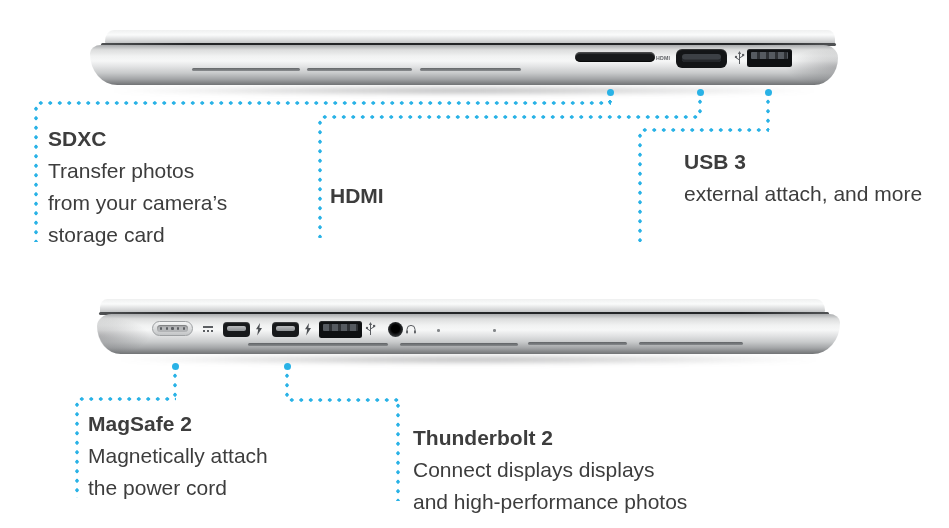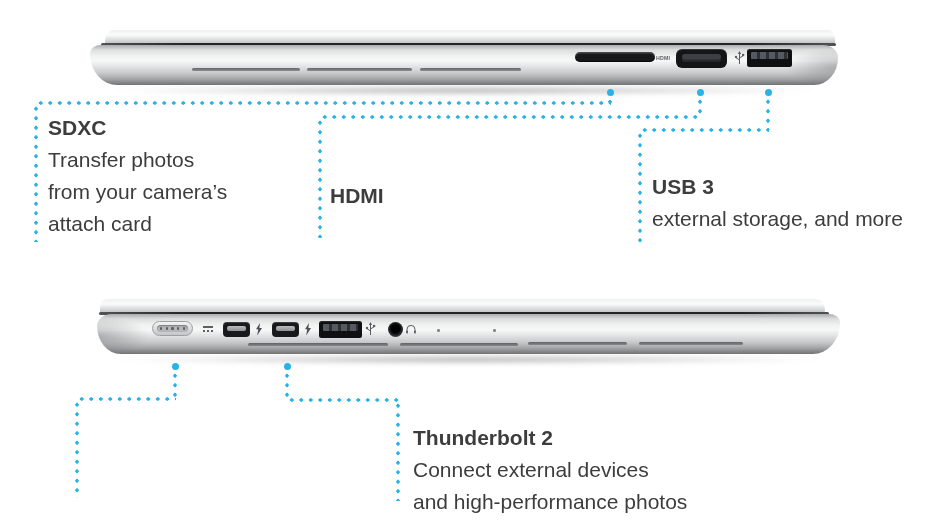--- a/index.html
+++ b/index.html
@@ -186,36 +186,41 @@
   <div class="bigdot" style="left:172px;top:363px;"></div>
   <div class="dv" style="left:173px;top:371px;height:28px;"></div>
   <div class="dh" style="left:77px;top:397px;width:99px;"></div>
   <div class="dv" style="left:75px;top:400px;height:98px;"></div>
 
   <div class="bigdot" style="left:284px;top:363px;"></div>
   <div class="dv" style="left:285px;top:371px;height:29px;"></div>
   <div class="dh" style="left:287px;top:398px;width:112px;"></div>
   <div class="dv" style="left:396px;top:401px;height:100px;"></div>
 
-  <div class="callout" style="left:48px;top:112px;">
+  <div class="callout" style="left:48px;top:123px;">
     <div class="c-title">SDXC</div>
     <div class="c-line">Transfer photos</div>
     <div class="c-line">from your camera’s</div>
-    <div class="c-line">attach card</div>
+    <div class="c-line">storage card</div>
   </div>
 
   <div class="callout" style="left:330px;top:180px;">
     <div class="c-title">HDMI</div>
   </div>
 
-  <div class="callout" style="left:652px;top:146px;margin-top:25px;">
+  <div class="callout" style="left:684px;top:146px;">
     <div class="c-title">USB 3</div>
-    <div class="c-line">external storage, and more</div>
-  </div>
-
+    <div class="c-line">external attach, and more</div>
+  </div>
+
+  <div class="callout" style="left:88px;top:408px;">
+    <div class="c-title">MagSafe 2</div>
+    <div class="c-line">Magnetically attach</div>
+    <div class="c-line">the power cord</div>
+  </div>
 
   <div class="callout" style="left:413px;top:422px;">
     <div class="c-title">Thunderbolt 2</div>
-    <div class="c-line">Connect external devices</div>
+    <div class="c-line">Connect displays displays</div>
     <div class="c-line">and high-performance photos</div>
   </div>
 
 </div>
 
 </body></html>

